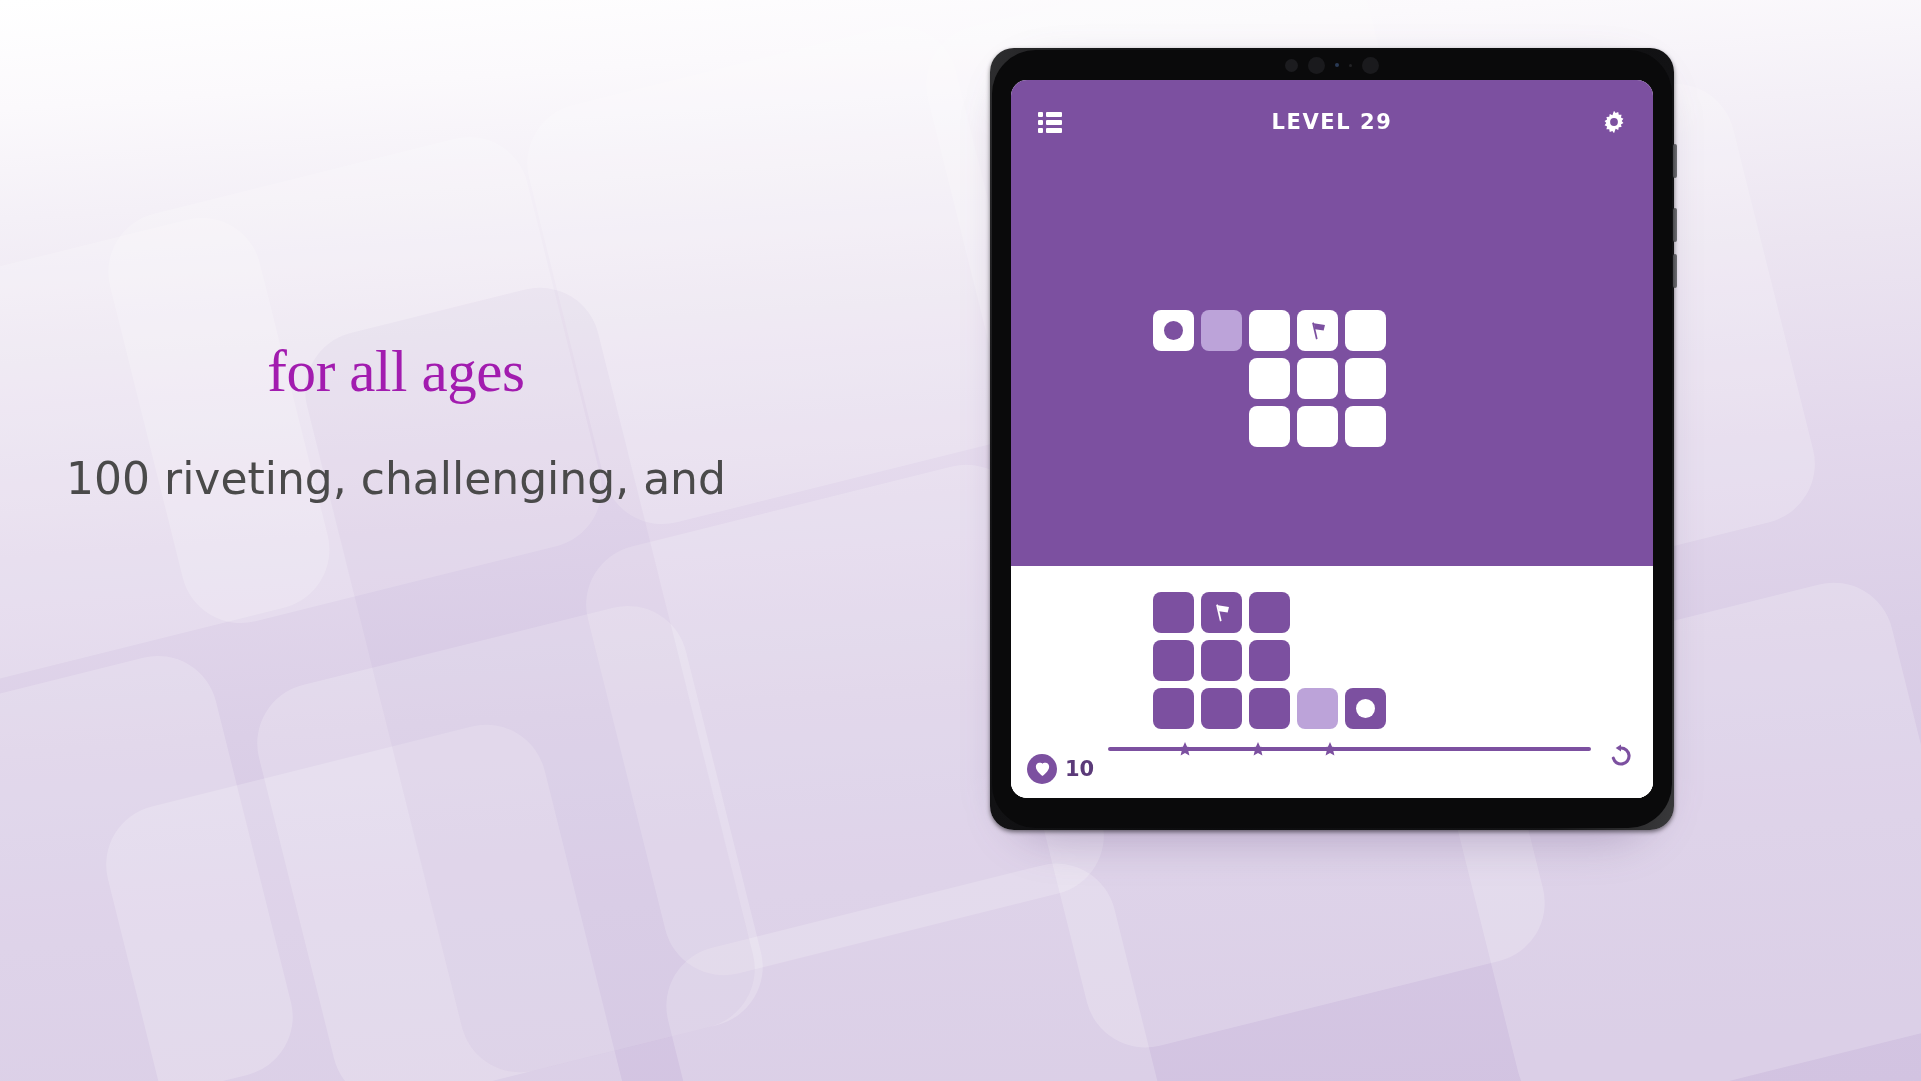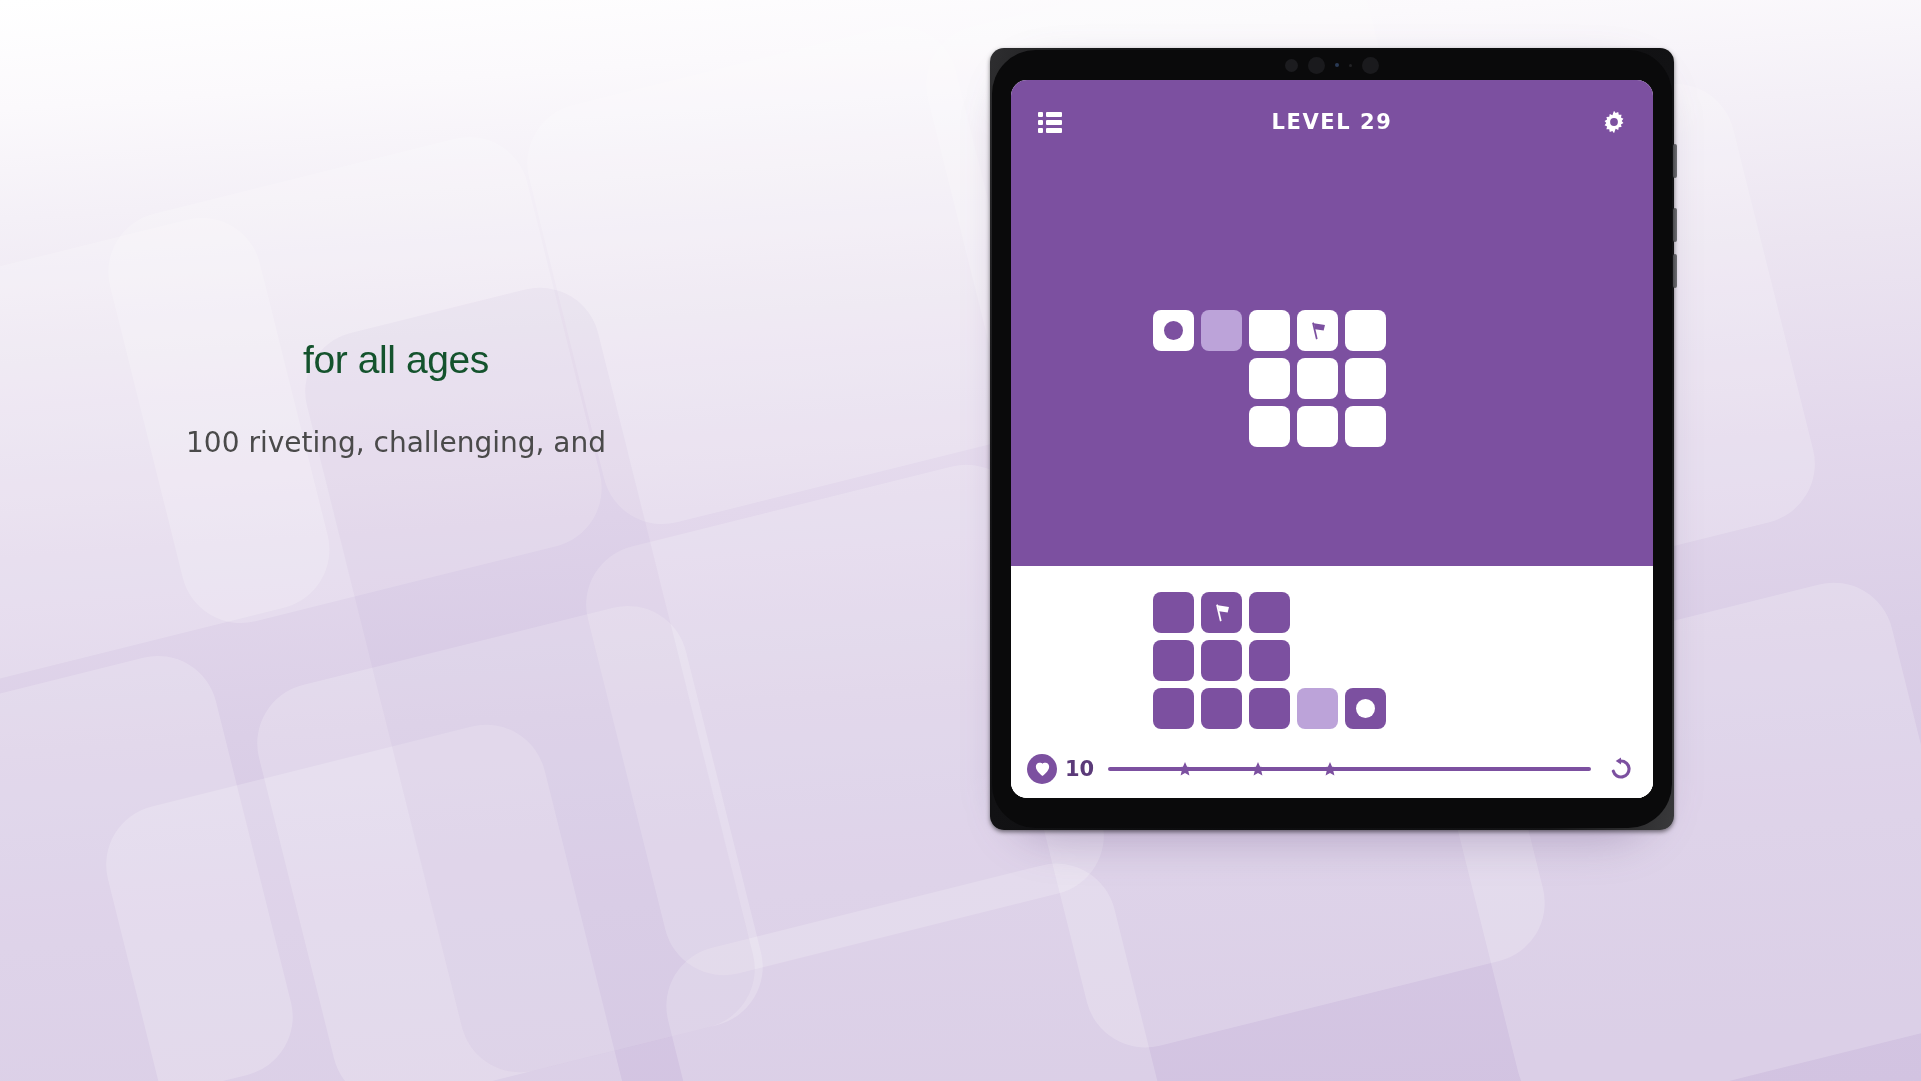--- a/index.html
+++ b/index.html
@@ -38,33 +38,33 @@
     display:block;
     font-family:"DejaVu Sans", sans-serif;
     font-weight:bold;
     font-size:67px;
     line-height:1.06;
     letter-spacing:-1.2px;
     color:#000000;
   }
   #headline-light {
     display:block;
-    font-family:Liberation Sans, sans-serif;
+    font-family:Liberation Serif, serif;
     font-weight:400;
-    font-size:39px;
+    font-size:59px;
     line-height:1.22;
     letter-spacing:-0.4px;
-    color:#14532d;
+    color:#a21caf;
     margin-top:6px;
   }
   #subcopy {
     margin-top:38px;
     font-family:"DejaVu Sans", sans-serif;
     font-weight:400;
-    font-size:28px;
+    font-size:44px;
     line-height:1.52;
     color:#4a4a4a;
   }
   #subcopy .ln { display:block; }
 
   
   #tablet {
     position:absolute;
     left:990px; top:48px;
     width:684px; height:782px;
@@ -73,21 +73,21 @@
   #tablet-shadow {
     position:absolute;
     left:18px; top:24px;
     width:648px; height:766px;
     border-radius:48px;
     background:rgba(80,55,110,0.30);
     filter:blur(22px);
   }
   #tablet-body {
     position:absolute; inset:0;
-    border-radius:14px;
+    border-radius:24px;
     background:linear-gradient(105deg,#2e2e30 0%, #141416 14%, #0c0c0e 50%, #141416 86%, #3a3a3c 100%);
     box-shadow:0 2px 4px rgba(0,0,0,0.5);
   }
   #tablet-rim {
     position:absolute; inset:2px;
     border-radius:44px;
     background:#0a0a0b;
   }
   .side-btn {
     position:absolute;
@@ -187,21 +187,21 @@
   .dot.white { background:#ffffff; }
 
   .flag-svg { width:22px; height:22px; display:block; }
 
   
   #bottom-bar {
     position:absolute;
     left:0; bottom:0;
     width:100%; height:58px;
     background:#ffffff;
-    display:flex; align-items:center;
+    display:flex; 
     padding:0 16px;
     gap:14px;
   }
   #life-chip { display:flex; align-items:center; gap:8px; }
   #heart-badge {
     width:30px; height:30px; border-radius:50%;
     background:#7c50a0;
     display:flex; align-items:center; justify-content:center;
   }
   #life-count {

